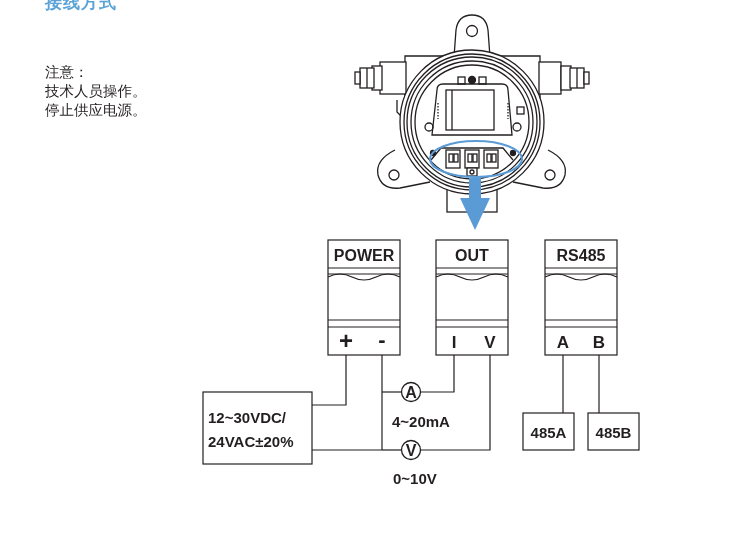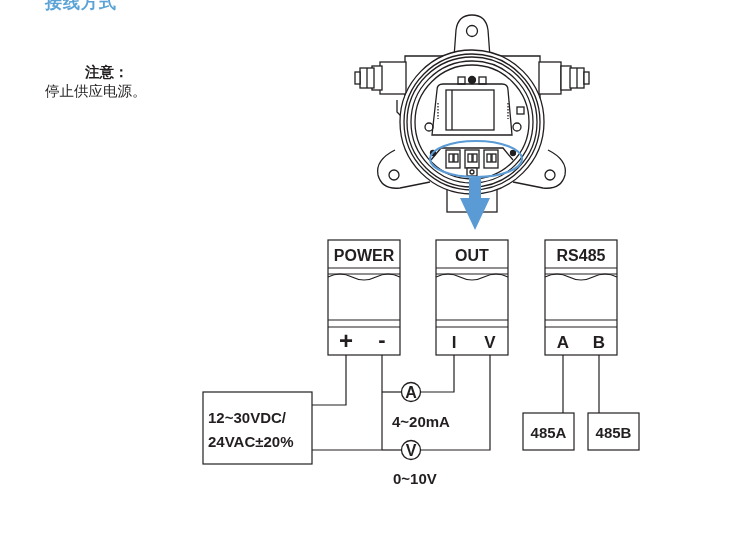--- a/index.html
+++ b/index.html
@@ -1,30 +1,31 @@
 <!DOCTYPE html>
 <html><head>
   <meta charset="utf-8">
   <style>
     html, body { margin: 0; padding: 0; background: #ffffff; }
     body { width: 745px; height: 533px; position: relative; overflow: hidden; font-family: "DejaVu Sans", sans-serif; color: #231f20; }
     .heading-cut { position: absolute; left: 45px; top: -9px; font-size: 17px; font-weight: bold; color: #5ba3d6; letter-spacing: 1px; }
     .notice { position: absolute; left: 45px; top: 63px; font-size: 14.5px; line-height: 19px; }
-    .notice .title { font-weight: bold; margin-left: 40px; }
+    .notice .title { font-weight: normal; }
     .notice div { white-space: nowrap; }
     svg.diagram { position: absolute; left: 0; top: 0; }
     .lbl { font-family: "Liberation Sans", sans-serif; font-weight: bold; fill: #231f20; }
   </style>
 </head>
 <body>
 
 <div class="heading-cut">接线方式</div>
 
 <div class="notice">
   <div class="title">注意：</div>
+  <div>技术人员操作。</div>
   <div>停止供应电源。</div>
 </div>
 
 <svg class="diagram" width="745" height="533" viewBox="0 0 745 533">
 
   <g fill="none" stroke="#231f20" stroke-width="1.3">
 
     <path d="M454 57 L456 30 Q458 15 472 15 Q486 15 488 30 L490 57" fill="#fff"></path>
     <circle cx="472" cy="31" r="5.5"></circle>
 

